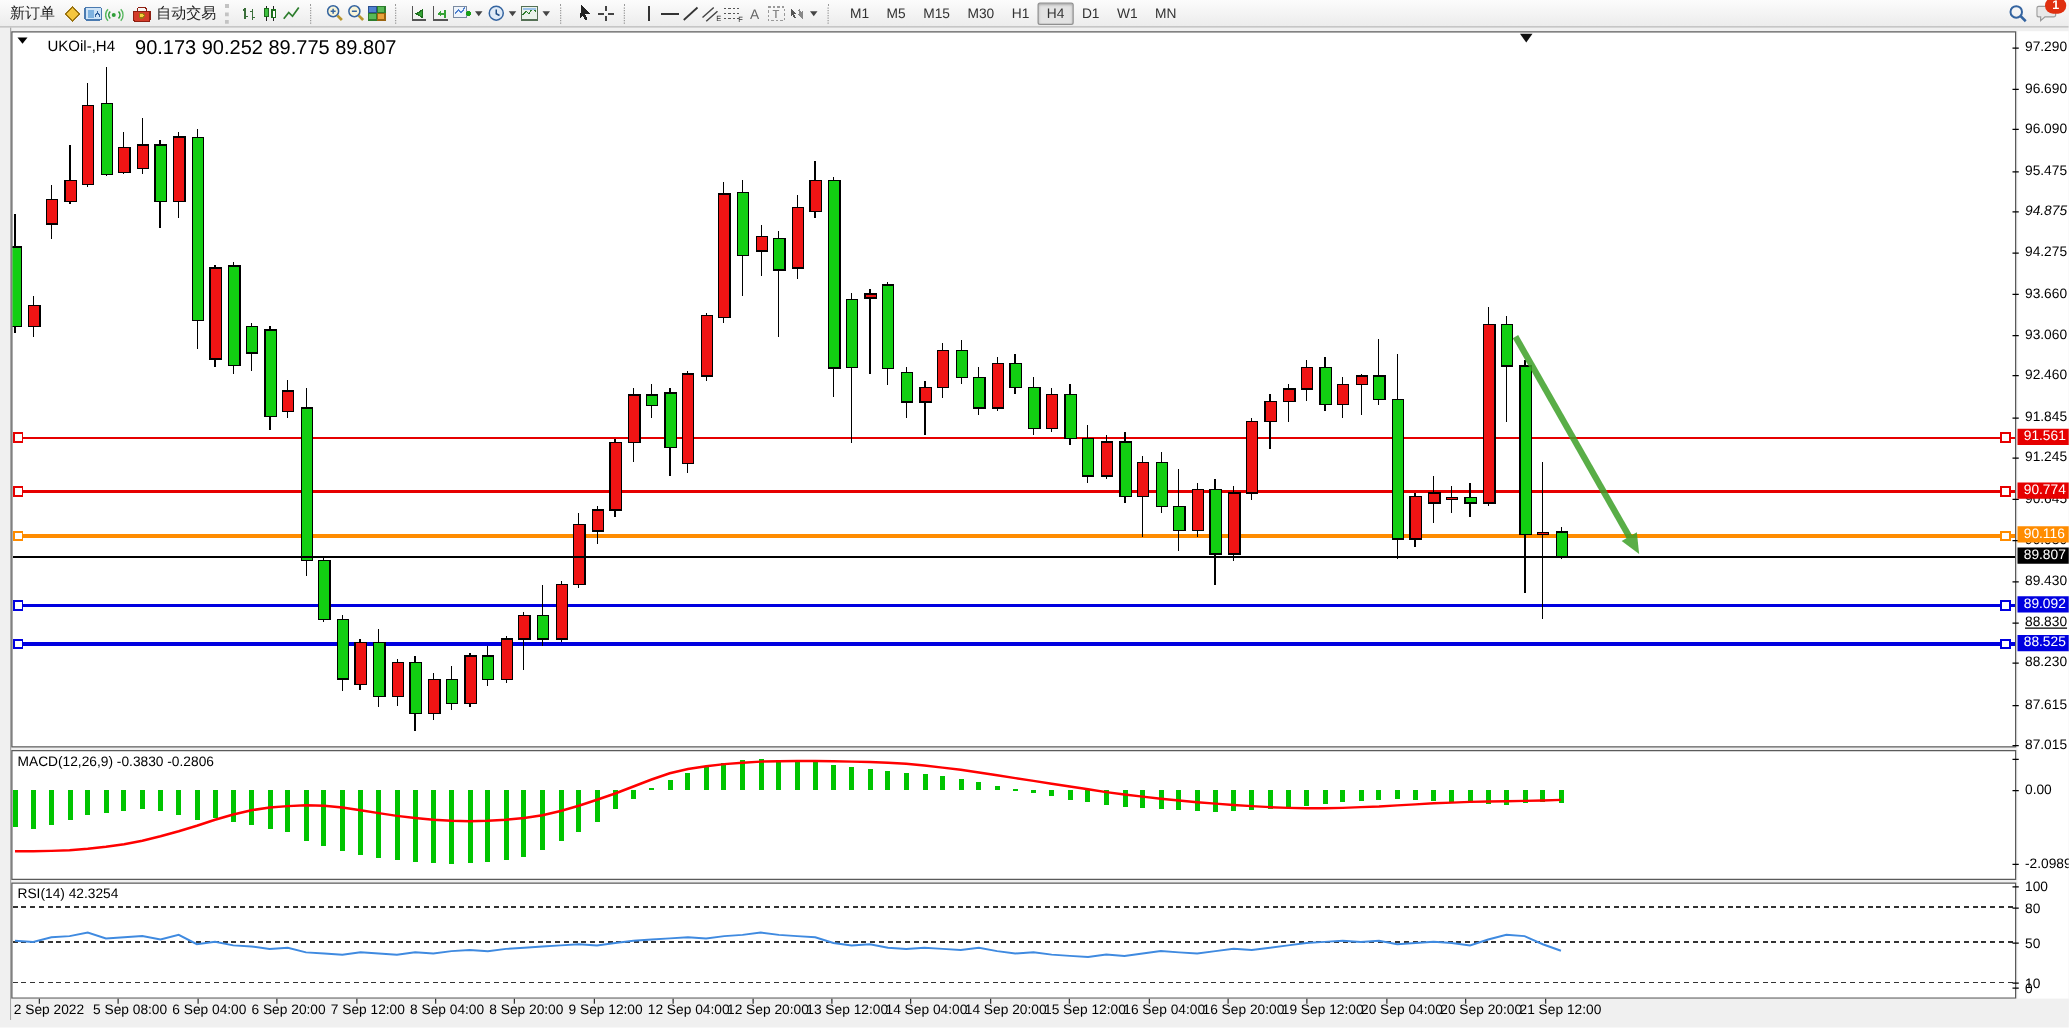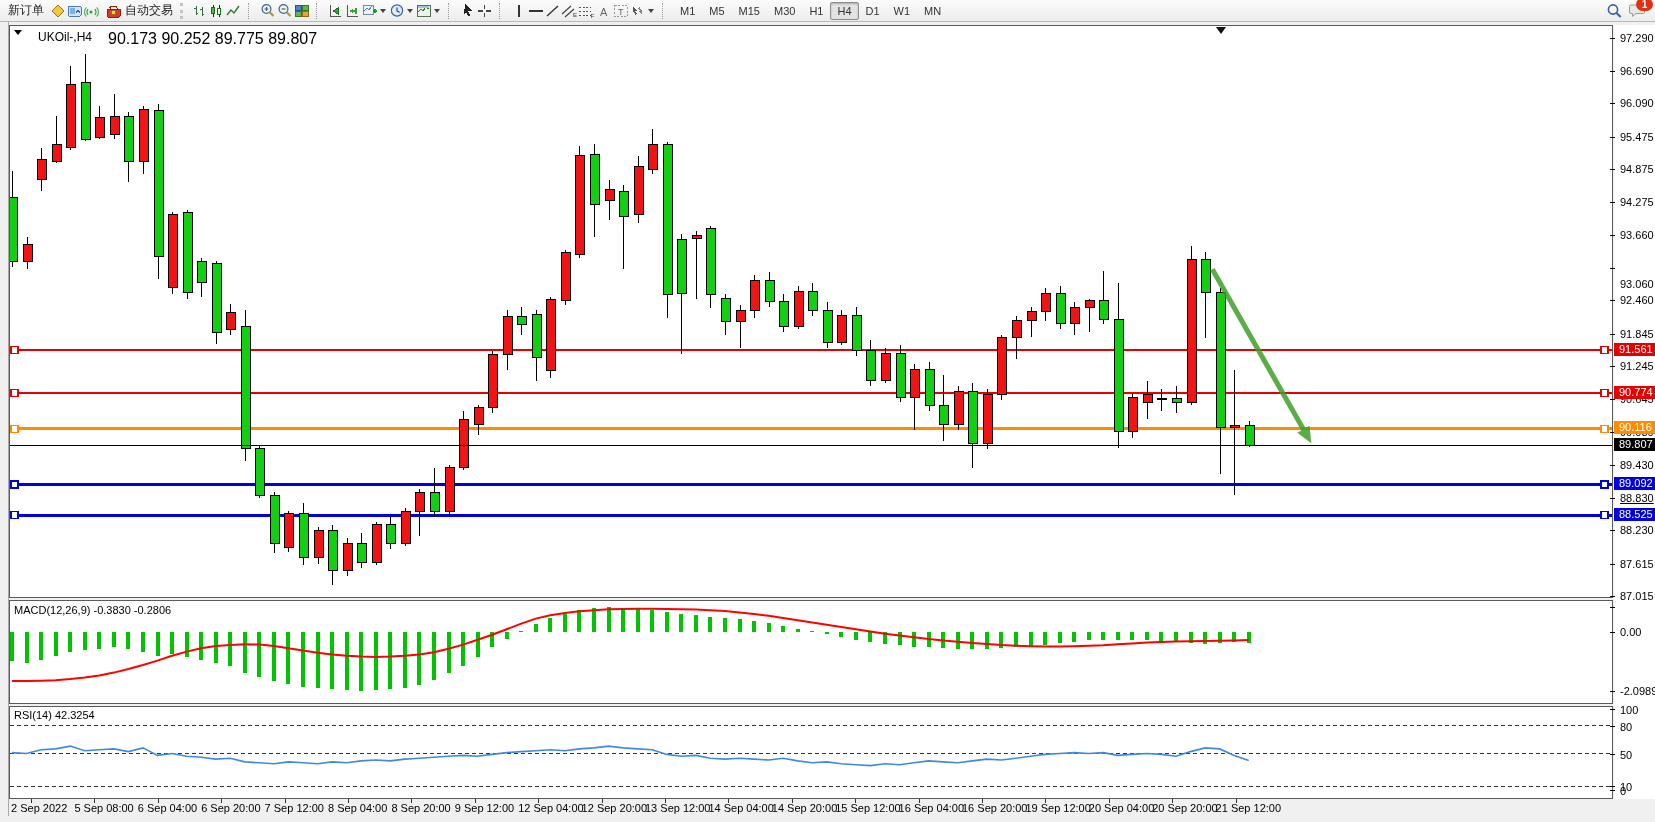--- a/index.html
+++ b/index.html
@@ -544,27 +544,27 @@
 <div id="axis-col">
     <div class="axtick" style="top: 12.9329px;"></div>
     <div class="axlbl" style="top: 6.93292px;">97.290</div>
     <div class="axtick" style="top: 45.5369px;"></div>
     <div class="axlbl" style="top: 39.5369px;">96.690</div>
     <div class="axtick" style="top: 78.1409px;"></div>
     <div class="axlbl" style="top: 72.1409px;">96.090</div>
     <div class="axtick" style="top: 111.56px;"></div>
     <div class="axlbl" style="top: 105.56px;">95.475</div>
     <div class="axtick" style="top: 144.164px;"></div>
-    <div class="axlbl" style="top: 138.164px;">94.875</div>
+    <div class="axlbl" style="top: 138.164px; font-style: italic;">94.875</div>
     <div class="axtick" style="top: 176.768px;"></div>
     <div class="axlbl" style="top: 170.768px;">94.275</div>
     <div class="axtick" style="top: 210.187px;"></div>
     <div class="axlbl" style="top: 204.187px;">93.660</div>
     <div class="axtick" style="top: 242.791px;"></div>
-    <div class="axlbl" style="top: 236.791px; margin-top: 16px;">93.060</div>
+    <div class="axlbl" style="top: 236.791px;">93.060</div>
     <div class="axtick" style="top: 275.395px;"></div>
     <div class="axlbl" style="top: 269.395px;">92.460</div>
     <div class="axtick" style="top: 308.814px;"></div>
     <div class="axlbl" style="top: 302.814px;">91.845</div>
     <div class="axtick" style="top: 341.418px;"></div>
     <div class="axlbl" style="top: 335.418px;">91.245</div>
     <div class="axtick" style="top: 374.022px;"></div>
     <div class="axlbl" style="top: 368.022px;">90.645</div>
     <div class="axtick" style="top: 407.441px;"></div>
     <div class="axlbl" style="top: 401.441px;">90.030</div>

